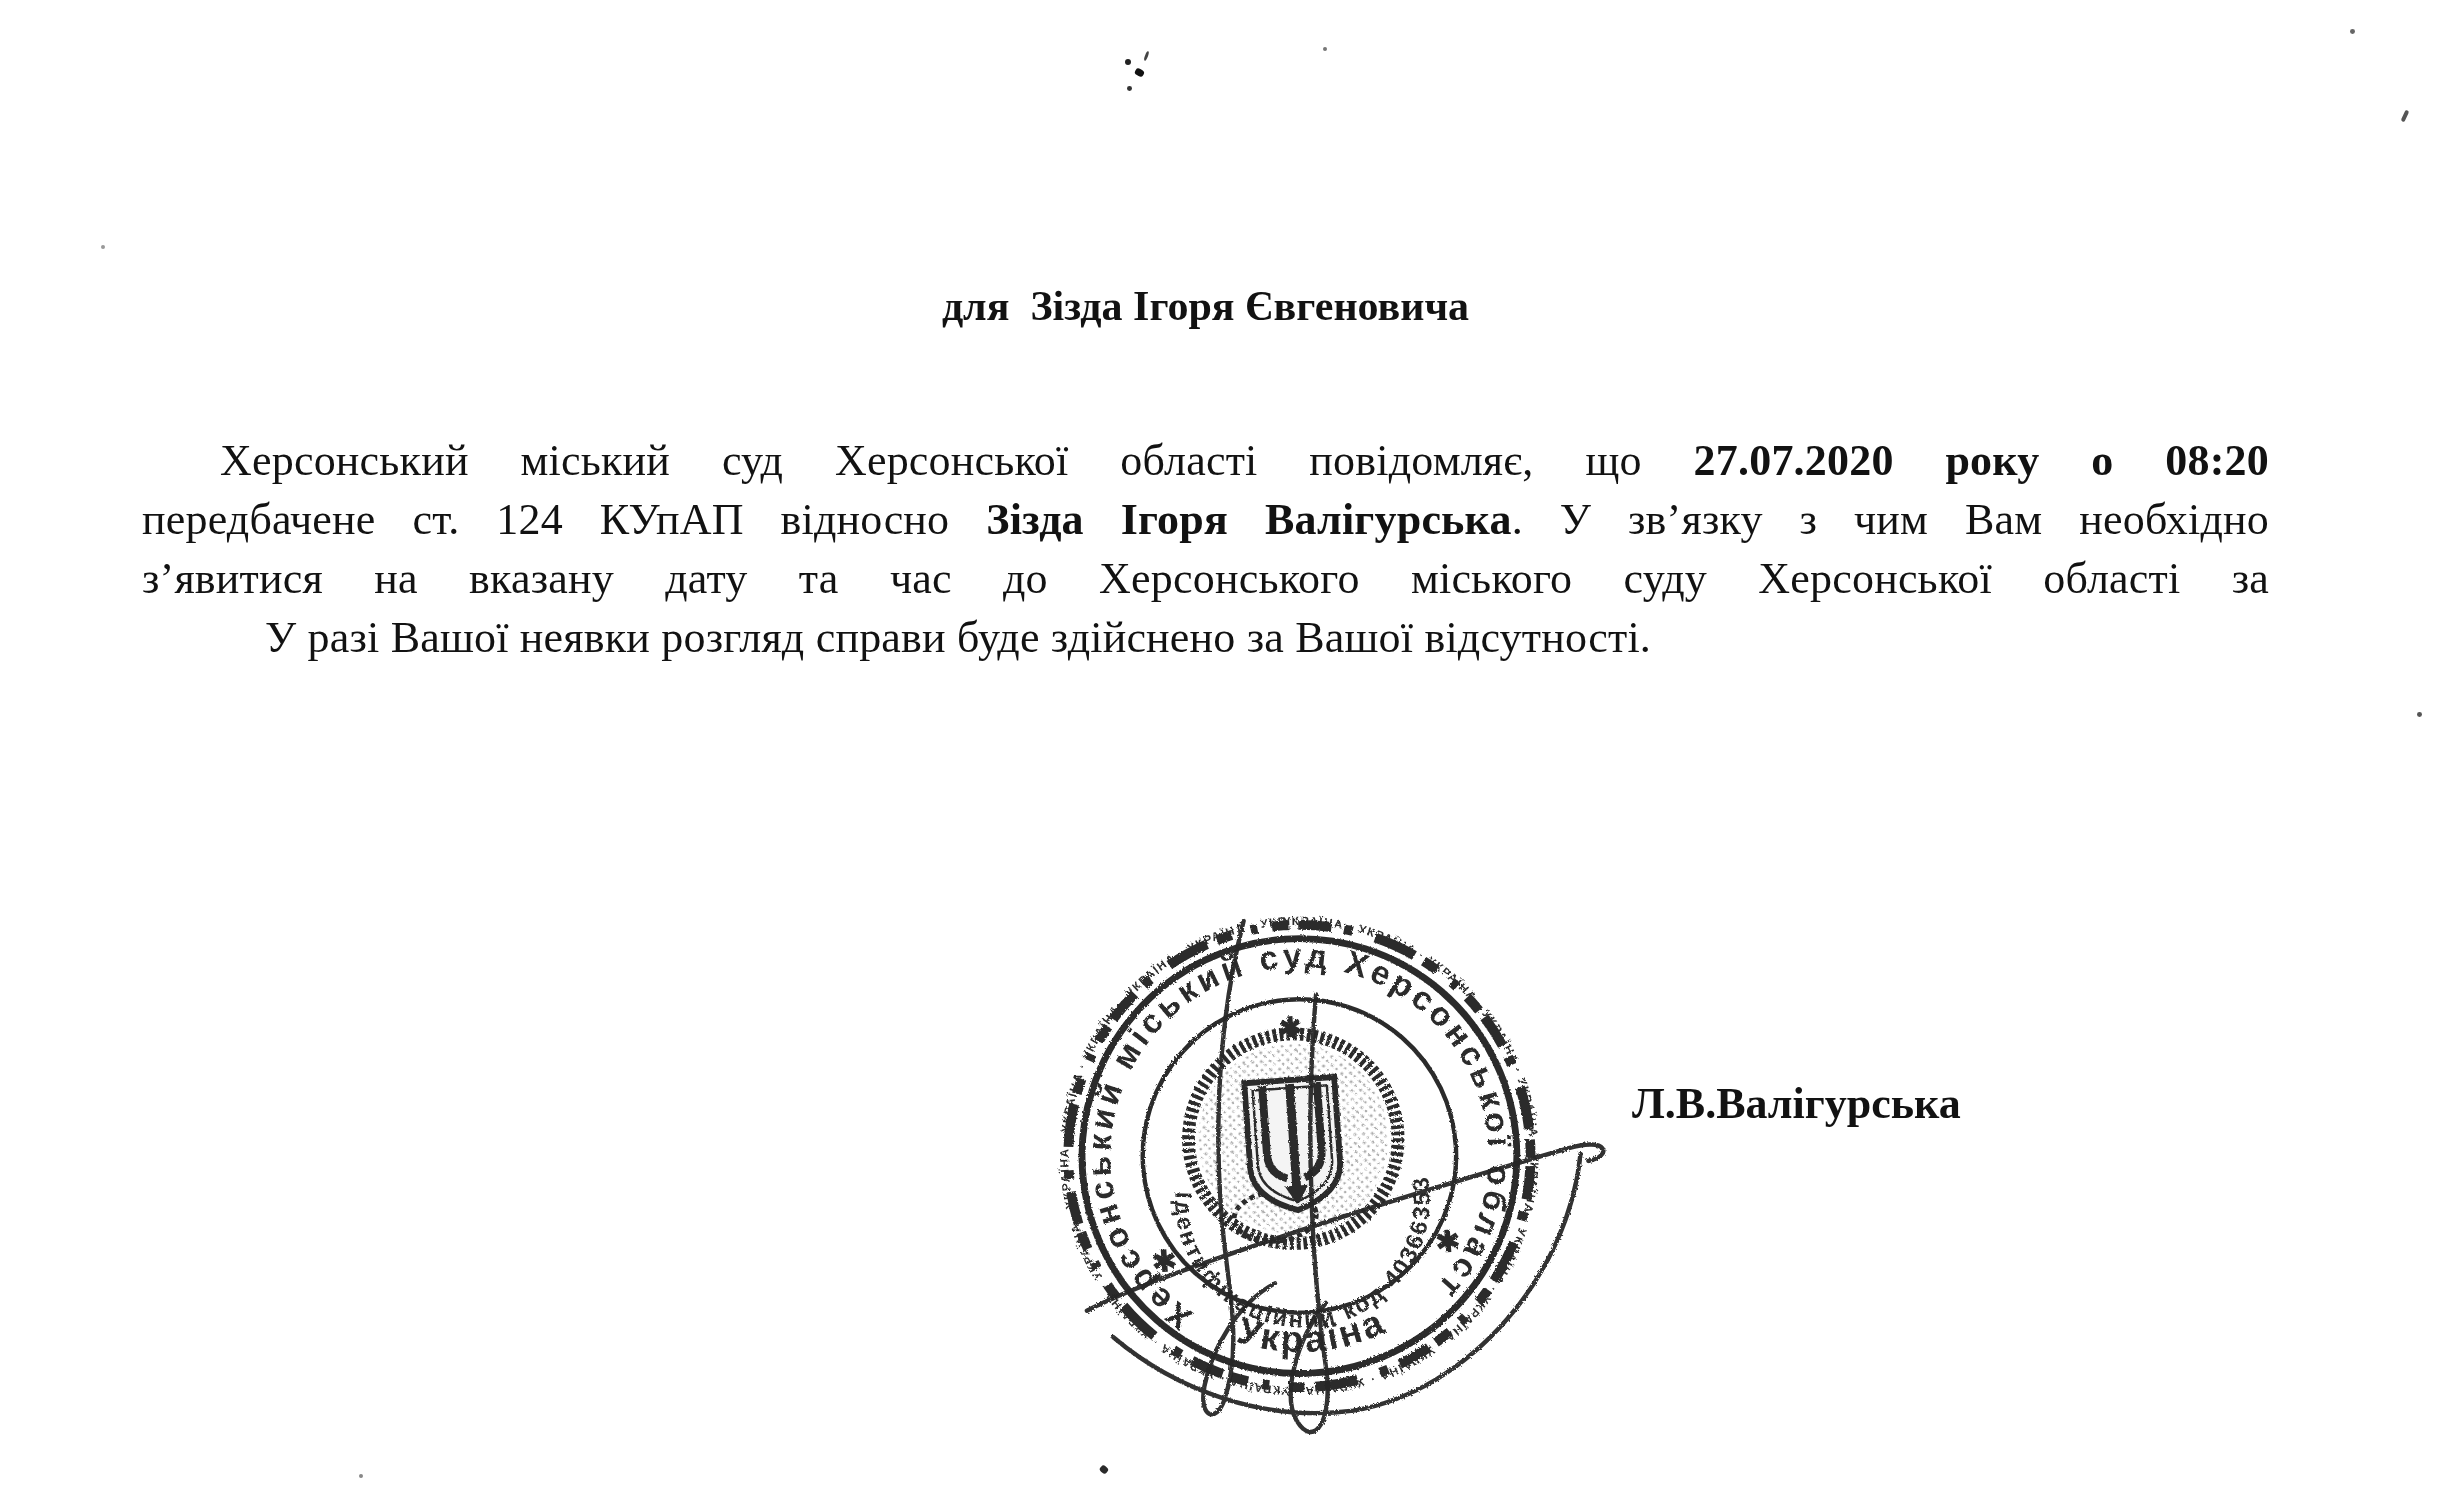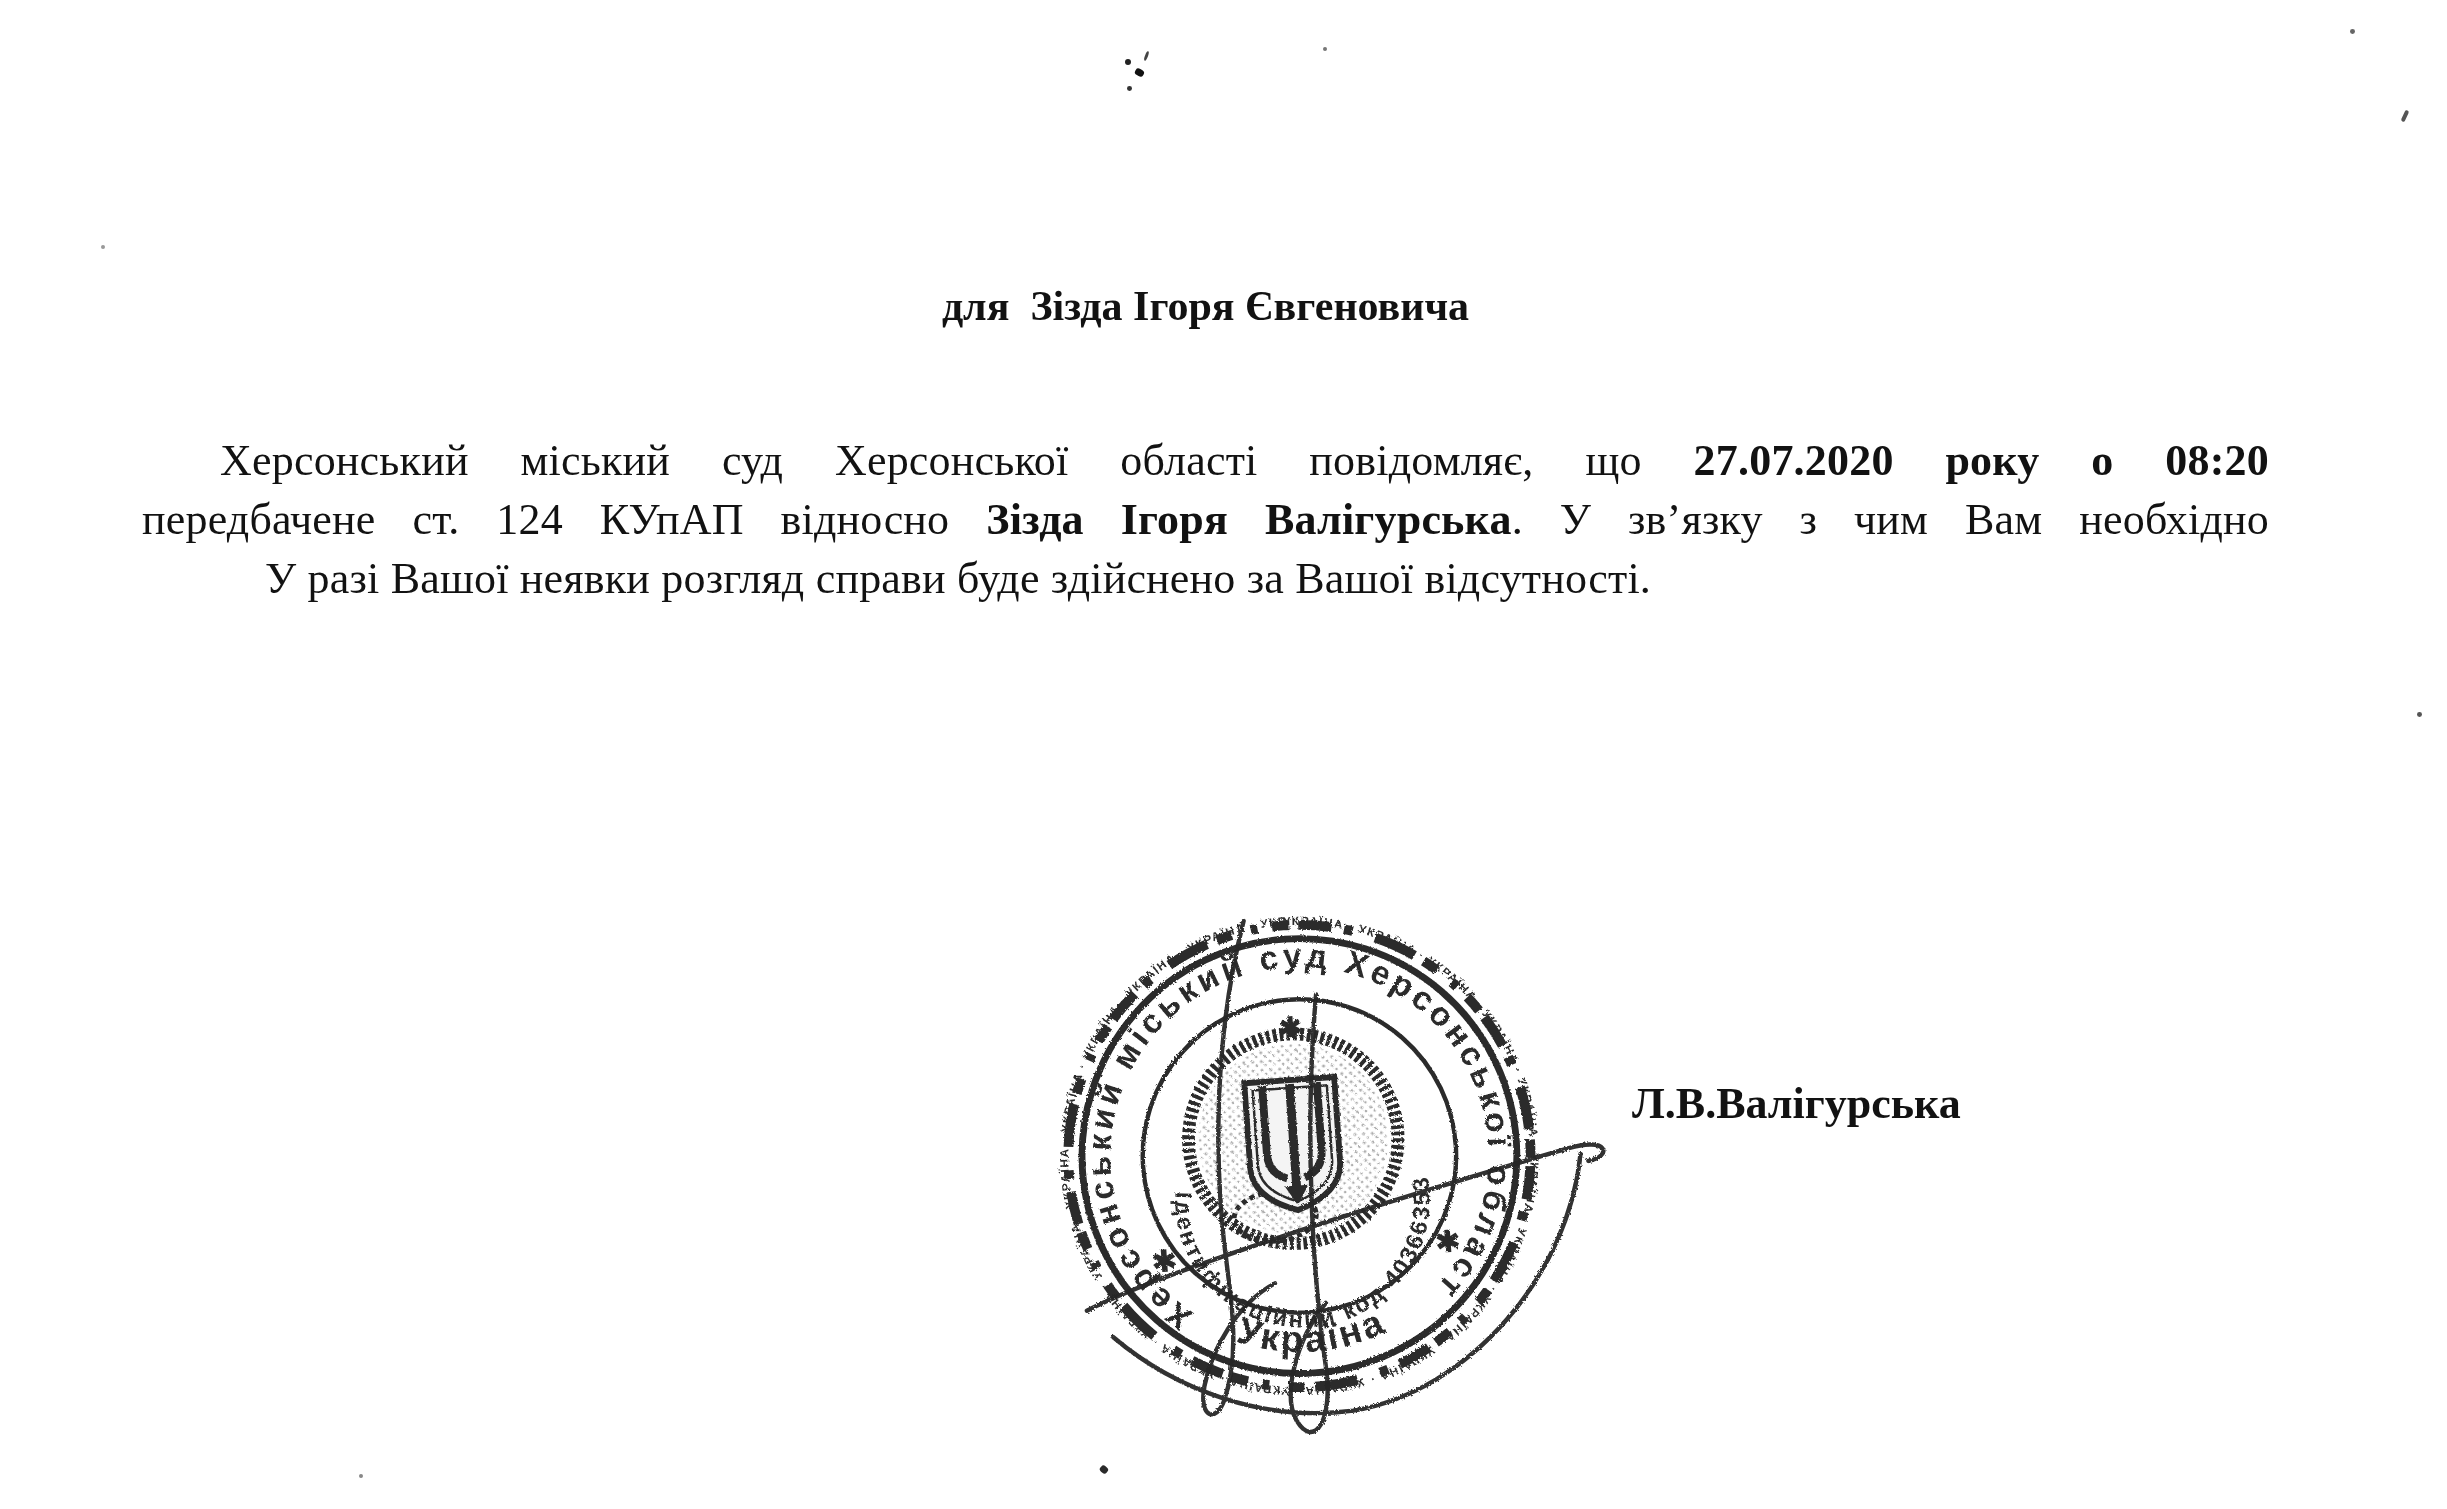--- a/index.html
+++ b/index.html
@@ -58,20 +58,21 @@
 </head>
 <body>
 
 <div id="page">
 
   <div class="doc-subtitle">для  Зізда Ігоря Євгеновича</div>
 
   <div id="body-container">
       <div class="line justify" style="text-indent: 78px;"><span>Херсонський міський суд Херсонської області  повідомляє, що </span><b>27.07.2020 року о 08:20</b></div>
       <div class="line justify"><span>передбачене ст. 124 КУпАП відносно </span><b>Зізда Ігоря Валігурська</b><span>. У зв’язку з чим Вам необхідно</span></div>
+      <div class="line justify"><span>з’явитися на вказану дату та час до Херсонського міського суду Херсонської області за</span></div>
       <div class="line" style="text-indent: 123px;"><span>У разі Вашої неявки розгляд справи буде здійснено за Вашої відсутності.</span></div>
     </div>
 
   <div class="sig-name">Л.В.Валігурська</div>
 
   <svg id="seal-svg" viewBox="0 0 680 630" xmlns="http://www.w3.org/2000/svg">
     <defs>
       <pattern id="dots" width="9" height="9" patternUnits="userSpaceOnUse">
         <circle cx="2" cy="2" r="1.6" fill="#1c1c1c"></circle>
         <circle cx="6" cy="6" r="1.3" fill="#1c1c1c"></circle>

